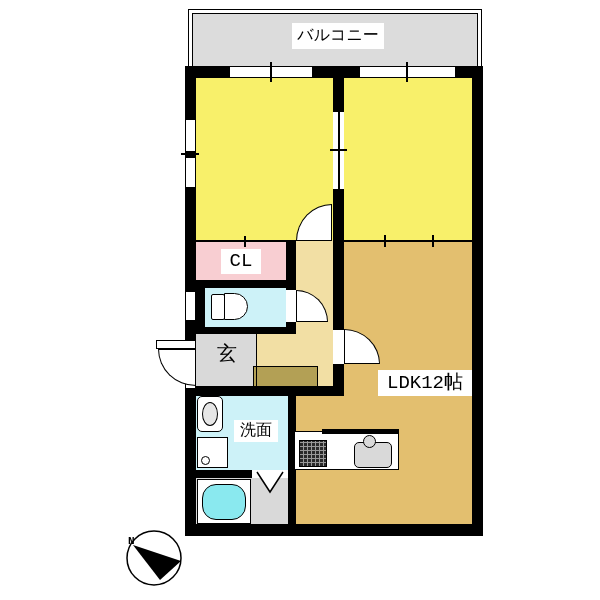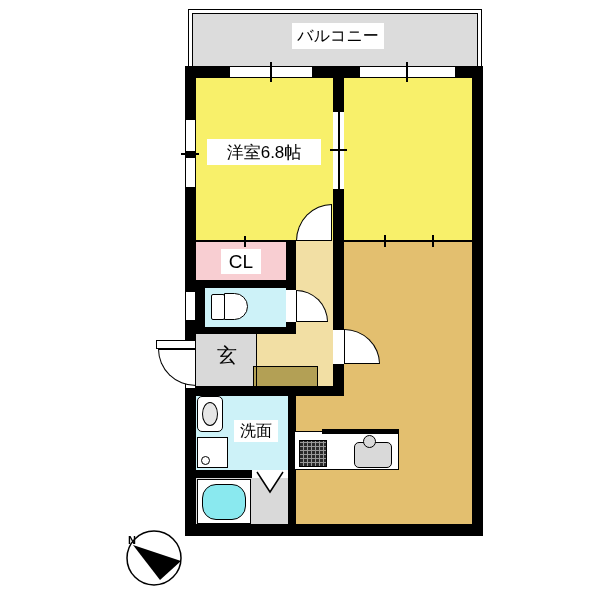--- a/index.html
+++ b/index.html
@@ -1,17 +1,17 @@
 <!DOCTYPE html>
 <html><head>
 <meta charset="utf-8">
 <style>
   html,body{margin:0;padding:0;background:#fff;}
   #canvas{position:relative;width:600px;height:600px;background:#ffffff;overflow:hidden;
-          font-family:Liberation Sans, sans-serif;}
+          font-family:Liberation Mono, monospace;}
   .abs{position:absolute;}
   .fill{position:absolute;}
   .wall{position:absolute;background:#000;}
   .open{position:absolute;background:#fff;}
   .line{position:absolute;background:#000;}
   .lbl{position:absolute;display:flex;align-items:center;justify-content:center;
        background:#fff;color:#000;white-space:nowrap;line-height:1;}
   .lbl.nobg{background:transparent;}
   .arc{position:absolute;background:#fff;border:1px solid #000;box-sizing:border-box;}
   .arc.tl{border-top-left-radius:100% 100%;}
@@ -106,24 +106,24 @@
   <div class="fix" style="left:202px;top:484px;width:44px;height:36px;border-radius:14px;background:#8ae9ef;"></div>
   <div class="fix" style="left:294px;top:431px;width:105px;height:39px;"></div>
   <div class="line" style="left:322px;top:429px;width:77px;height:5px;"></div>
   <div class="fix" style="left:299px;top:440px;width:28px;height:27px;background-color:#2a2a2a;
               background-image:repeating-linear-gradient(0deg,transparent 0 3px,#999 3px 4px),
                                repeating-linear-gradient(90deg,transparent 0 3px,#999 3px 4px);"></div>
   <div class="fix" style="left:354px;top:442px;width:38px;height:26px;border-radius:5px;background:#d9d9d9;"></div>
   <div class="fix" style="left:363px;top:435px;width:13px;height:13px;border-radius:50%;background:#d9d9d9;"></div>
 
   <div class="lbl" style="left:292px;top:23px;width:92px;height:26px;font-size:16px;">バルコニー</div>
-  <div class="lbl" style="left:207px;top:139px;width:114px;height:26px;font-size:17px;">洋室6.8帖</div>
   <div class="lbl" style="left:221px;top:249px;width:40px;height:25px;font-size:19px;">CL</div>
   <div class="lbl nobg" style="left:211px;top:341px;width:32px;height:28px;font-size:20px;">玄</div>
   <div class="lbl" style="left:234px;top:420px;width:44px;height:22px;font-size:16px;">洗面</div>
+  <div class="lbl" style="left:378px;top:370px;width:94px;height:26px;font-size:19px;">LDK12帖</div>
 
   <svg class="abs" style="left:124px;top:528px;" width="62" height="62" viewBox="0 0 62 62">
     <circle cx="30" cy="30" r="27" fill="#ffffff" stroke="#000000" stroke-width="1.5"></circle>
     <path d="M9,17 L57,33 L36,52 Z" fill="#000000"></path>
     <text x="4" y="16" font-size="11" font-weight="bold" fill="#000000">N</text>
   </svg>
 
 </div>
 
 </body></html>

